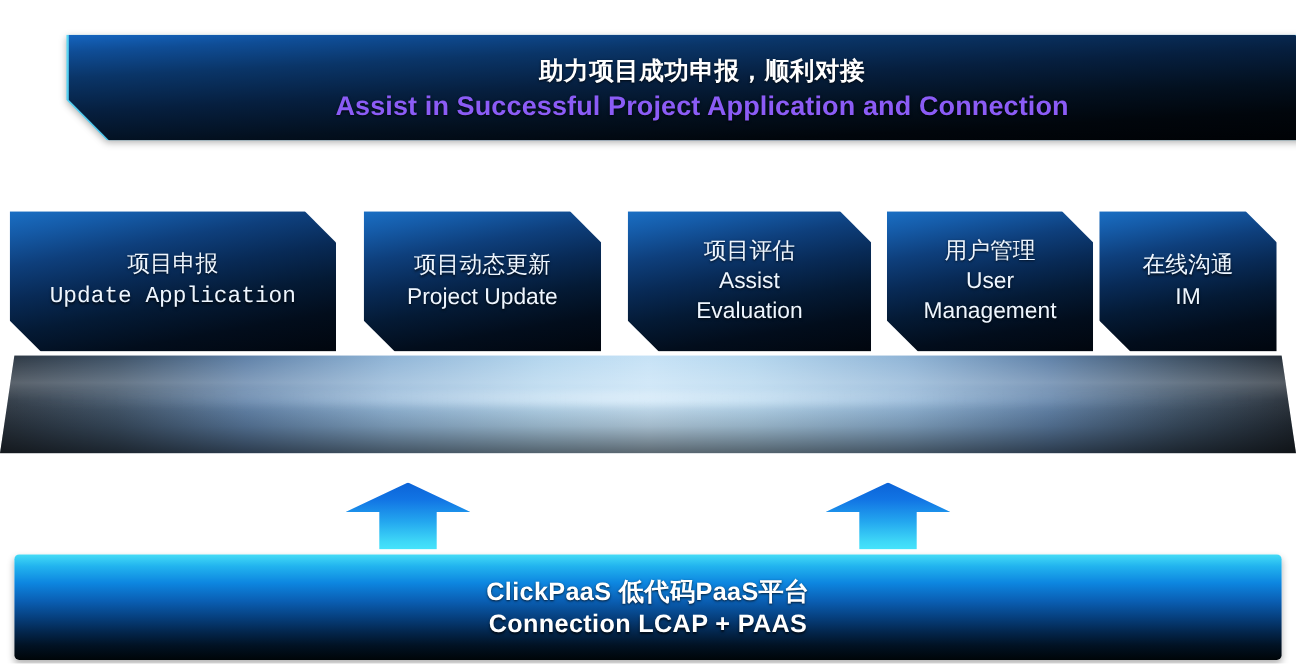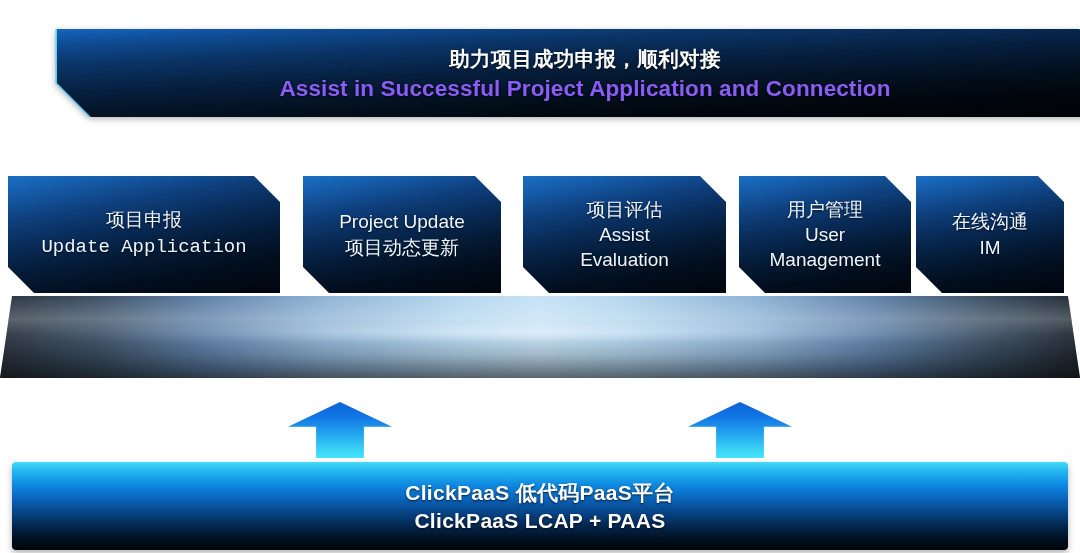--- a/index.html
+++ b/index.html
@@ -254,22 +254,22 @@
     <div class="line">项目申报</div>
     <div class="line">Update Application</div>
   </div>
 </div>
 
 <div class="card" id="card-1">
   <div class="card-shadow"></div>
   <div class="card-edge"></div>
   <div class="card-body"></div>
   <div class="card-text">
+    <div class="line">项目动态更新</div>
     <div class="line">Project Update</div>
-    <div class="line">项目动态更新</div>
   </div>
 </div>
 
 <div class="card" id="card-2">
   <div class="card-shadow"></div>
   <div class="card-edge"></div>
   <div class="card-body"></div>
   <div class="card-text">
     <div class="line">项目评估</div>
     <div class="line">Assist</div>
@@ -296,14 +296,14 @@
     <div class="line">在线沟通</div>
     <div class="line">IM</div>
   </div>
 </div>
 
 <div class="arrow" id="arrow-0"></div>
 <div class="arrow" id="arrow-1"></div>
 
 <div id="bottombar">
   <div class="b-line">ClickPaaS 低代码PaaS平台</div>
-  <div class="b-line">ClickPaaS LCAP + PAAS</div>
+  <div class="b-line">Connection LCAP + PAAS</div>
 </div>
 
 </body></html>

